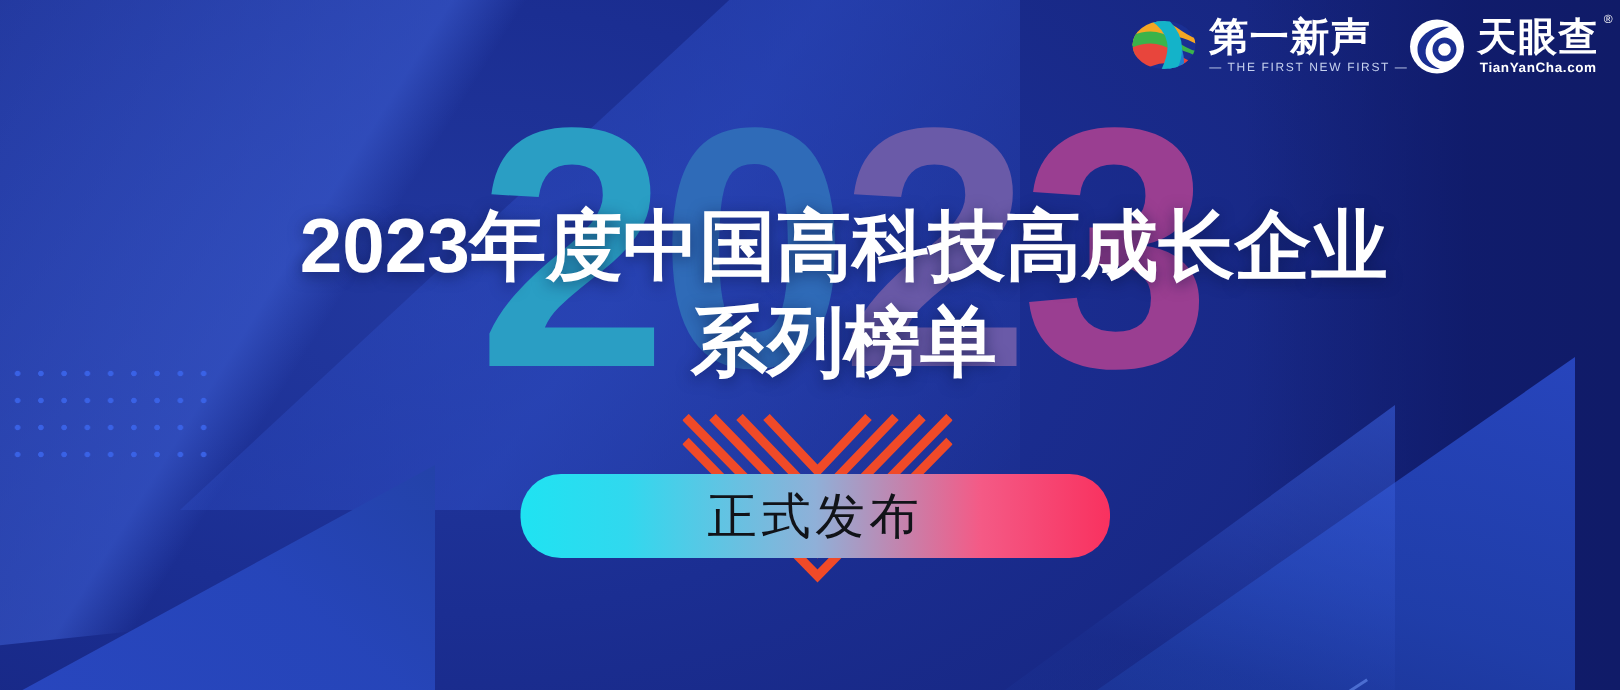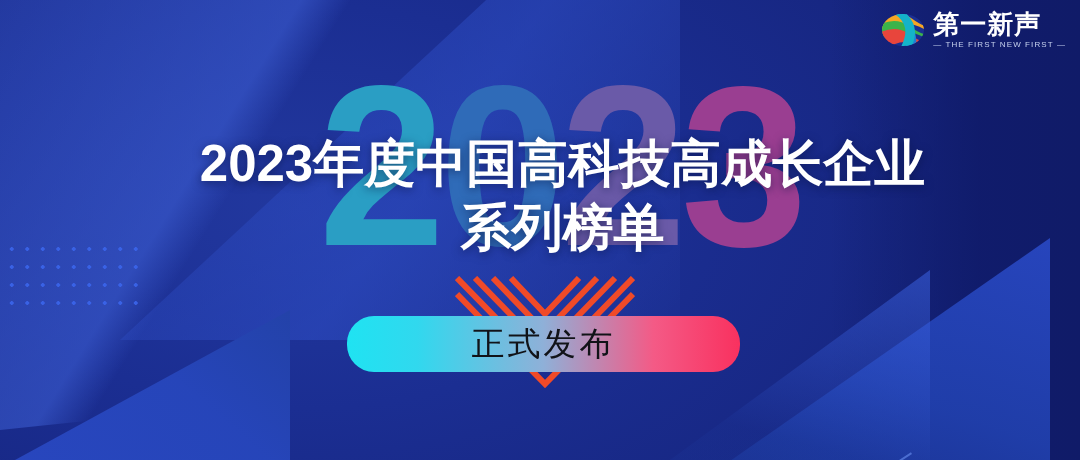--- a/index.html
+++ b/index.html
@@ -274,16 +274,34 @@
           <path d="M8 -4 Q30 6 34 22 T30 44 L22 44 Q30 26 24 14 T2 2 Z" fill="#1f7fd4"></path>
           <path d="M16 -4 Q34 8 34 22 T24 44 L16 44 Q26 28 24 18 T10 2 Z" fill="#14b3c9"></path>
         </g>
       </svg>
       <div class="logo-text">
         <div class="logo-cn">第一新声</div>
         <div class="logo-en">— THE FIRST NEW FIRST —</div>
       </div>
     </div>
 
+    <div class="logo">
+      <svg class="logo-mark" width="38" height="38" viewBox="0 0 38 38">
+        <circle cx="19" cy="19" r="18" fill="#ffffff"></circle>
+        <path d="M19 3 A16 16 0 1 0 19 35 A16 16 0 1 1 19 3 Z" fill="#1a2f93" opacity="0"></path>
+        <g fill="#1a2f93">
+          <path d="M27 6 C16 5 6 12 6 21 C6 29 13 34 21 34 C13 31 10 25 12 19 C14 13 20 9 27 6 Z"></path>
+          <circle cx="24" cy="21" r="8"></circle>
+        </g>
+        <circle cx="24" cy="21" r="4.2" fill="#ffffff"></circle>
+      </svg>
+      <div class="logo-text">
+        <div class="logo-cn-wrap">
+          <span class="logo-cn">天眼查</span>
+          <span class="reg-mark">®</span>
+        </div>
+        <div class="logo-en-b">TianYanCha.com</div>
+      </div>
+    </div>
 
   </div>
 
 </div>
 
 </body></html>

